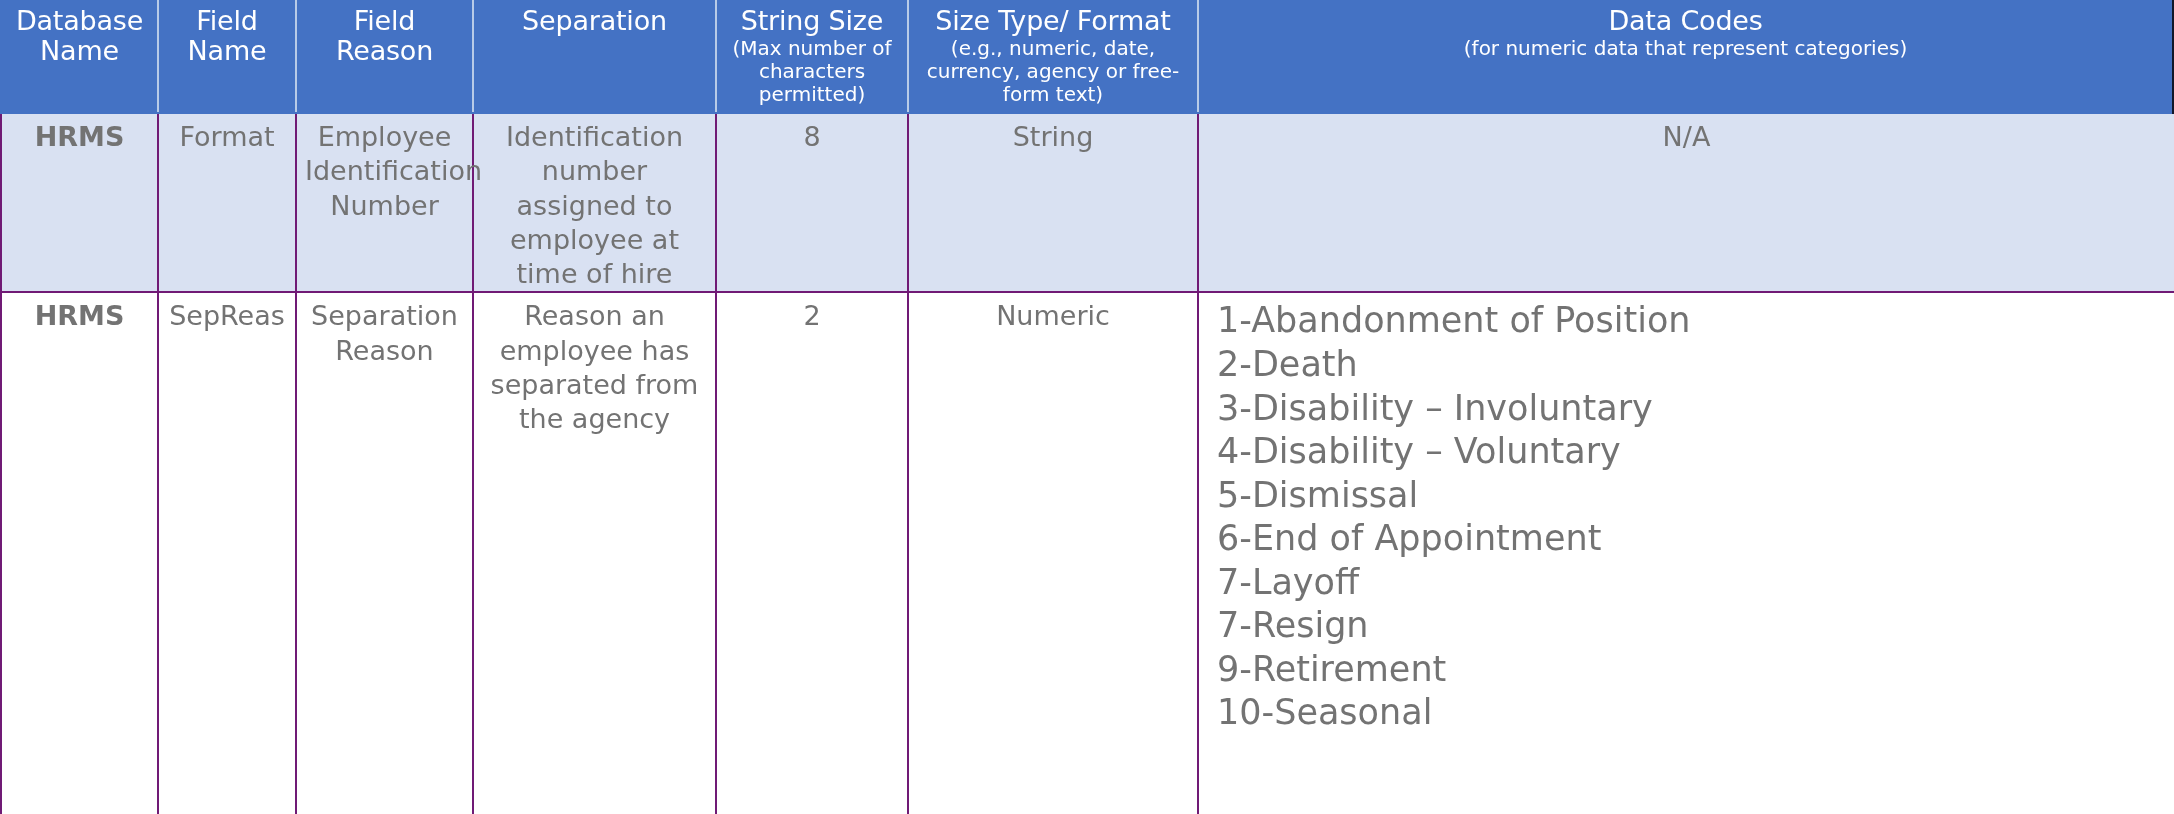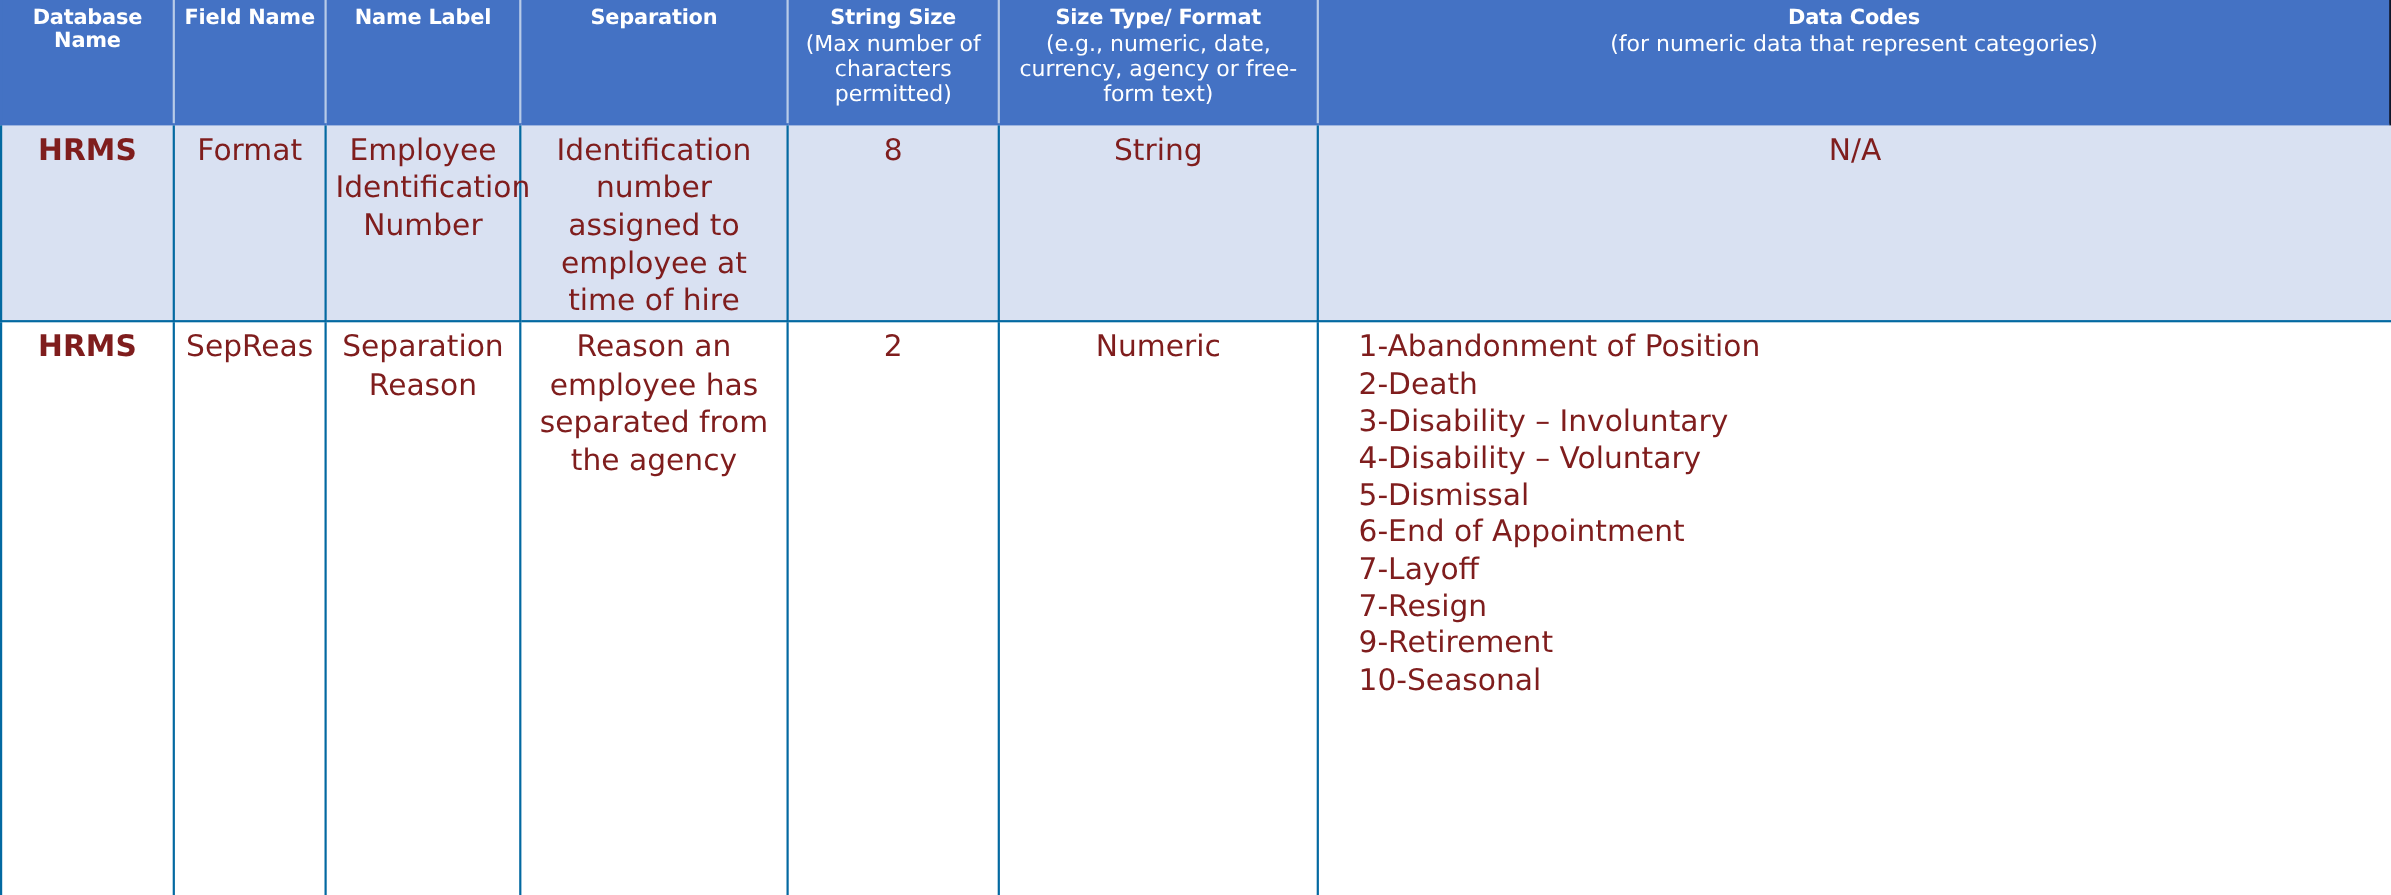--- a/index.html
+++ b/index.html
@@ -42,64 +42,63 @@
     border-right: 2px solid #b8cbe8;
     border-bottom: 2px solid #4472C4;
     height: 113px;
     box-sizing: border-box;
   }
   thead th:first-child { border-left: 2px solid #4472C4; }
   thead th:last-child  { border-right: 6px solid #0f172a; }
 
   .hdr-main {
     display: block;
-    font-size: 19px;
-    font-weight: bold;
+    font-size: 27px;
+    font-weight: normal;
     line-height: 1.12;
     letter-spacing: -0.2px;
   }
   .hdr-sub {
     display: block;
     font-size: 20px;
     font-weight: normal;
     line-height: 1.14;
     margin-top: 1px;
   }
 
   
   tbody td {
     vertical-align: top;
     text-align: center;
     font-size: 27px;
     line-height: 1.27;
-    color: #7f1d1d;
+    color: #737373;
     padding: 6px 8px 0 8px;
-    border: 2px solid #0369a1;
+    border: 2px solid #701a75;
     box-sizing: border-box;
     font-weight: normal;
   }
   tbody tr.row-shaded td { background: #d9e1f2; }
   tbody tr.row-plain  td { background: #ffffff; }
 
   td.db-name { font-weight: bold; }
 
   tbody tr.row-shaded td { height: 130px; }
   tbody tr.row-plain  td { height: 571px; }
 
   
   .codes-list {
     text-align: left;
     padding-left: 10px;
   }
   .codes-list .code-line {
     display: block;
-    font-size: 27px;
+    font-size: 35px;
     line-height: 1.245;
     white-space: nowrap;
-    margin-left: 18px;
   }
 </style>
 </head>
 <body>
 
 <table id="data-dictionary-table">
   <colgroup>
     <col class="c-db">
     <col class="c-fname">
     <col class="c-flabel">
@@ -113,21 +112,21 @@
     <tr>
       <th>
         <span class="hdr-main">Database Name</span>
         <span class="hdr-sub"></span>
       </th>
       <th>
         <span class="hdr-main">Field Name</span>
         <span class="hdr-sub"></span>
       </th>
       <th>
-        <span class="hdr-main">Name Label</span>
+        <span class="hdr-main">Field Reason</span>
         <span class="hdr-sub"></span>
       </th>
       <th>
         <span class="hdr-main">Separation</span>
         <span class="hdr-sub"></span>
       </th>
       <th>
         <span class="hdr-main">String Size</span>
         <span class="hdr-sub">(Max number of characters permitted)</span>
       </th>

